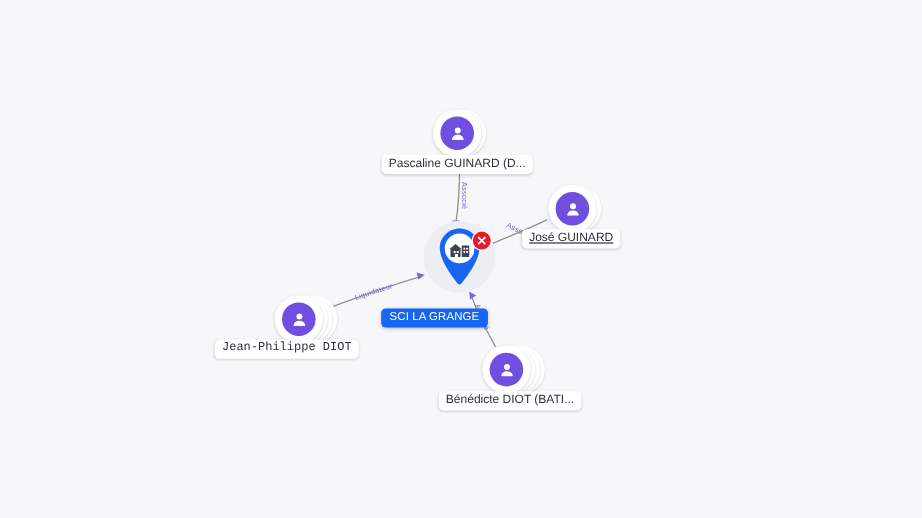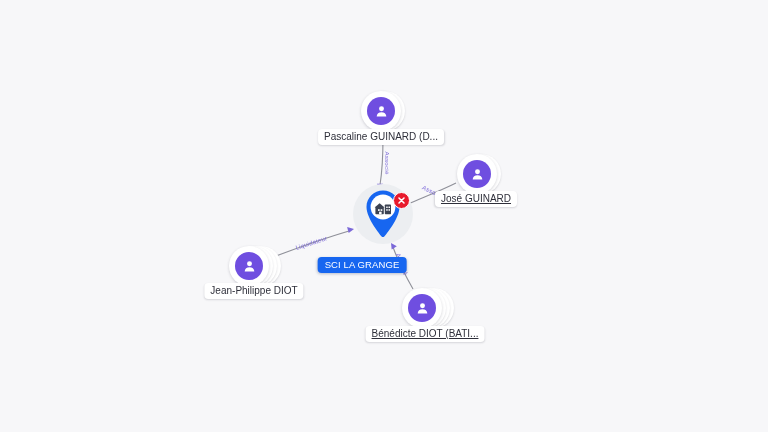--- a/index.html
+++ b/index.html
@@ -224,37 +224,37 @@
           <div class="avatar-disc">
             <div class="avatar-circle">
               <svg width="17" height="17" viewBox="0 0 24 24" aria-hidden="true">
                 <circle cx="12" cy="8.2" r="3.5" fill="#ffffff"></circle>
                 <path d="M5.2 19.2c0-3.8 3.1-6 6.8-6s6.8 2.2 6.8 6z" fill="#ffffff"></path>
               </svg>
             </div>
           </div>
         </div>
       </div>
-      <div class="node-label" style="left: 254px; top: 283px;">Jean-Philippe DIOT</div>
+      <div class="node-label" style="left: 239px; top: 283px; font-family: Liberation Mono, monospace;">Jean-Philippe DIOT</div>
       <div class="person-node" style="left: 424px; top: 308px;">
         <div class="stack-wrap">
           <div class="stack-disc s3"></div>
           <div class="stack-disc s2"></div>
           <div class="stack-disc s1"></div>
           <div class="avatar-disc">
             <div class="avatar-circle">
               <svg width="17" height="17" viewBox="0 0 24 24" aria-hidden="true">
                 <circle cx="12" cy="8.2" r="3.5" fill="#ffffff"></circle>
                 <path d="M5.2 19.2c0-3.8 3.1-6 6.8-6s6.8 2.2 6.8 6z" fill="#ffffff"></path>
               </svg>
             </div>
           </div>
         </div>
       </div>
-      <div class="node-label" style="left: 425px; top: 326px; text-decoration: underline;">Bénédicte DIOT (BATI...</div>
+      <div class="node-label" style="left: 425px; top: 326px;">Bénédicte DIOT (BATI...</div>
       <div class="company-node" style="left: 383px; top: 214px;">
         <div class="pin-halo"></div>
         <div class="pin-shape"><svg width="40" height="52" viewBox="0 0 40 52" aria-hidden="true">
             <path d="M20 2.5c-9.1 0-16.5 7.3-16.5 16.4 0 11.6 14.2 28.4 15.2 29.6 .7 .8 1.9 .8 2.6 0 1-1.2 15.2-18 15.2-29.6C36.5 9.8 29.1 2.5 20 2.5z" fill="#1766f0"></path>
             <circle cx="20" cy="19" r="12.4" fill="#ffffff"></circle>
             <g transform="translate(11.6,12.2)">
               <rect x="0.8" y="6.6" width="8.4" height="7.4" rx="0.7" fill="#3c4352"></rect>
               <path d="M0 7.2 L5 3.1 L10 7.2 Z" fill="#3c4352"></path>
               <rect x="10.2" y="4.4" width="6.2" height="9.6" rx="0.7" fill="#3c4352"></rect>
               <rect x="3.4" y="9.0" width="1.7" height="1.7" fill="#ffffff"></rect>

